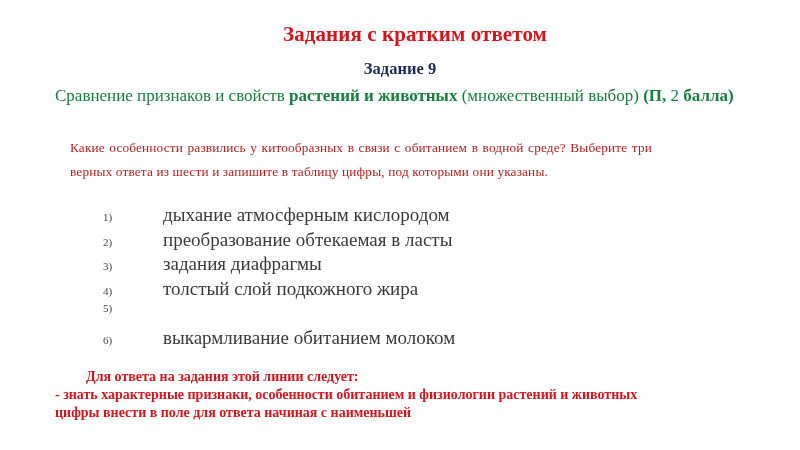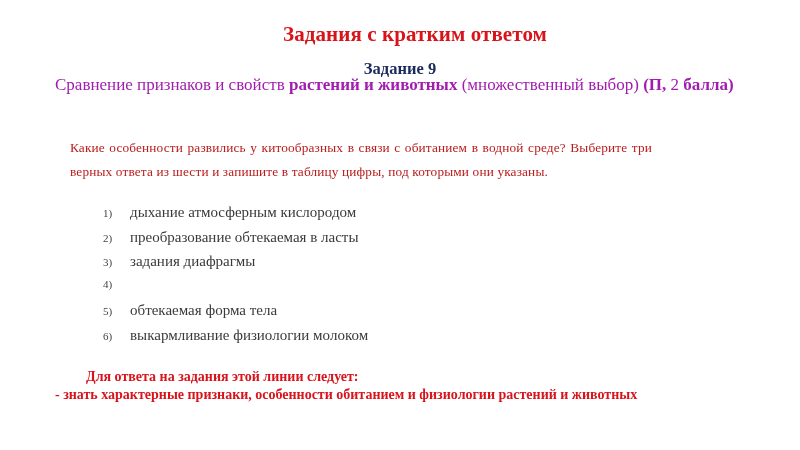--- a/index.html
+++ b/index.html
@@ -31,22 +31,22 @@
       width: 800px;
       top: 59px;
       text-align: center;
       color: #1b2a5c;
       font-weight: bold;
       font-size: 16.5px;
     }
     .task-heading {
       position: absolute;
       left: 55px;
-      top: 75px;
-      color: #a21caf;
+      top: 86px;
+      color: #15803d;
       font-size: 17px;
       white-space: nowrap;
     }
     .task-heading b { font-weight: bold; }
     .question {
       position: absolute;
       left: 70px;
       top: 136px;
       width: 582px;
       color: #b91c1c;
@@ -69,21 +69,22 @@
       align-items: baseline;
       height: 24.5px;
       color: #3a3a3a;
     }
     .option-num {
       width: 27px;
       font-size: 11px;
       color: #444444;
     }
     .option-text {
-      font-size: 15px;
+      font-size: 19px;
+      margin-left: 33px;
     }
     .note {
       position: absolute;
       left: 55px;
       top: 368px;
       color: #d9131a;
       font-weight: bold;
       font-size: 14px;
       line-height: 18px;
     }
@@ -112,28 +113,29 @@
     <li class="option">
       <span class="option-num">2)</span>
       <span class="option-text">преобразование обтекаемая в ласты</span>
     </li>
     <li class="option">
       <span class="option-num">3)</span>
       <span class="option-text">задания диафрагмы</span>
     </li>
     <li class="option">
       <span class="option-num">4)</span>
+      <span class="option-text">толстый слой подкожного жира</span>
     </li>
     <li class="option">
       <span class="option-num">5)</span>
-      <span class="option-text">обтекаемая форма тела</span>
     </li>
     <li class="option">
       <span class="option-num">6)</span>
-      <span class="option-text">выкармливание физиологии молоком</span>
+      <span class="option-text">выкармливание обитанием молоком</span>
     </li>
   </ul>
 
   <div class="note">
     <div class="note-line indent">Для ответа на задания этой линии следует:</div>
     <div class="note-line">- знать характерные признаки, особенности обитанием и физиологии растений и животных</div>
+    <div class="note-line">цифры внести в поле для ответа начиная с наименьшей</div>
   </div>
 </div>
 
 </body></html>

